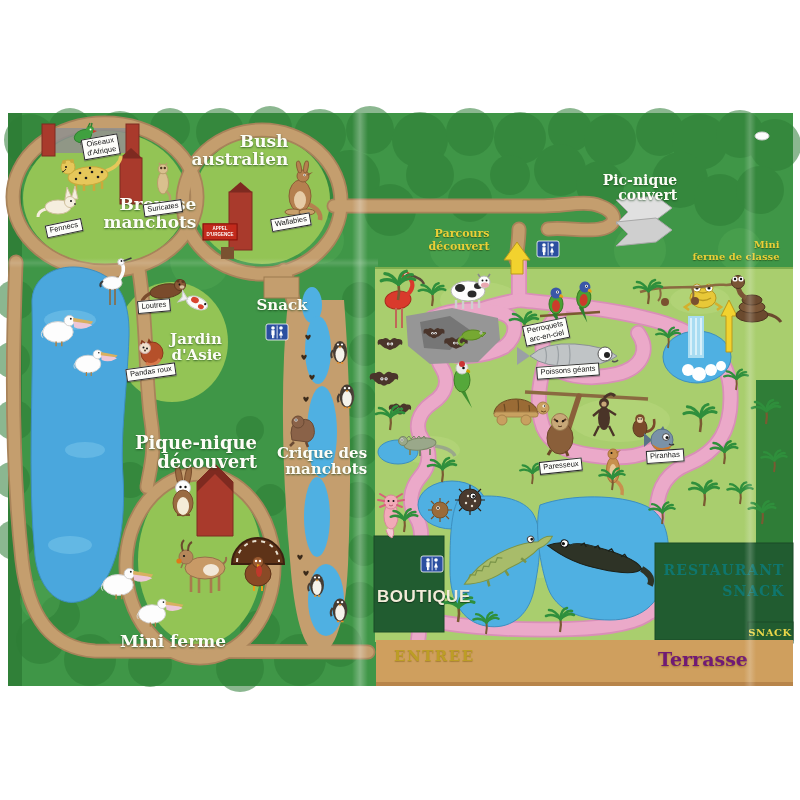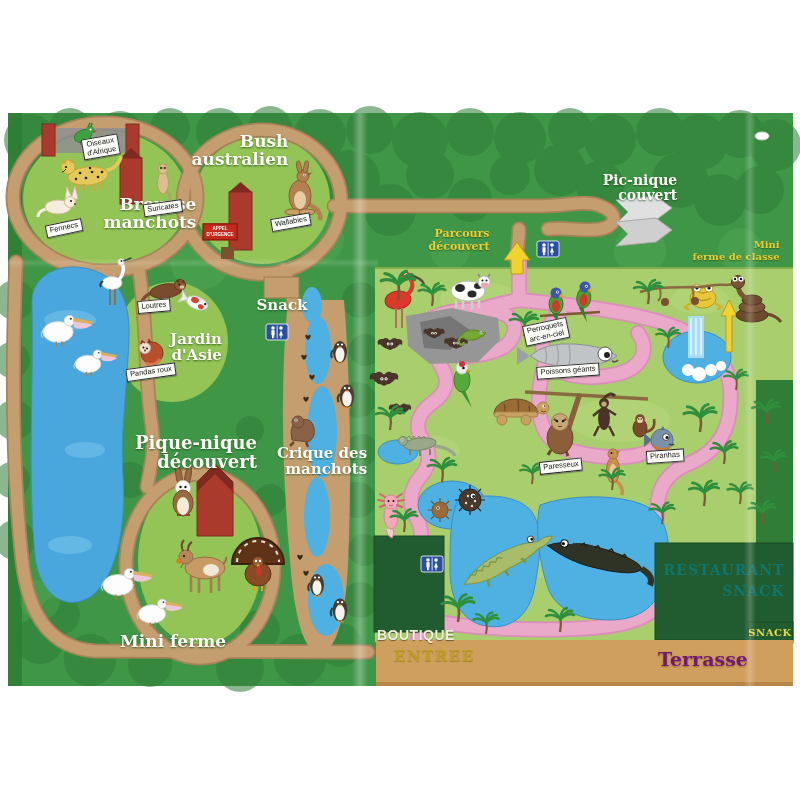--- a/index.html
+++ b/index.html
@@ -15,22 +15,22 @@
        font-family:"DejaVu Serif",serif;font-weight:bold;text-align:right;line-height:1.15;
        text-shadow:0 1px 1px rgba(30,60,10,.6);white-space:nowrap;}
   .nav span{display:block;}
   .tag{position:absolute;background:#fdfdfa;border:1px solid #2a2a2a;color:#141414;
        font-size:7.5px;line-height:1.15;padding:1px 3px;text-align:center;white-space:nowrap;
        box-shadow:0 1px 1px rgba(0,0,0,.35);}
   .tag span{display:block;}
   .sign-appel{position:absolute;transform:translate(-50%,-50%);background:#c22a1c;border:1px solid #7d140d;
        color:#fff;font-weight:bold;font-size:4.5px;line-height:1.25;text-align:center;padding:2px 3px;white-space:nowrap;}
   .sign-appel span{display:block;}
-  .boutique{position:absolute;transform:translate(0,-50%);color:#f2ecd9;font-weight:bold;font-size:14px;
-       letter-spacing:.5px;text-shadow:0 1px 1px rgba(0,0,0,.45);margin-top:38px;}
+  .boutique{position:absolute;transform:translate(0,-50%);color:#f2ecd9;font-weight:bold;font-size:17px;
+       letter-spacing:.5px;text-shadow:0 1px 1px rgba(0,0,0,.45);}
   .restaurant{position:absolute;transform:translate(-50%,-50%);color:#0f766e;font-family:"DejaVu Serif",serif;
        font-weight:bold;font-size:14px;letter-spacing:1px;text-align:right;line-height:1.5;white-space:nowrap;}
   .restaurant span{display:block;}
   .snack-corner{position:absolute;transform:translate(-50%,-50%);color:#ead84a;font-family:"DejaVu Serif",serif;
        font-weight:bold;font-size:10px;letter-spacing:.5px;}
   .entree{position:absolute;transform:translate(0,-50%);color:#bd9d26;font-family:"DejaVu Serif",serif;
        font-weight:bold;font-size:15px;letter-spacing:1.5px;text-shadow:0 1px 1px rgba(110,80,0,.4);}
   .terrasse{position:absolute;transform:translate(-50%,-50%);color:#701a75;font-family:"DejaVu Serif",serif;
        font-weight:bold;font-size:19px;text-shadow:0 1px 2px rgba(120,80,20,.55);}
   .crease{position:absolute;pointer-events:none;}

